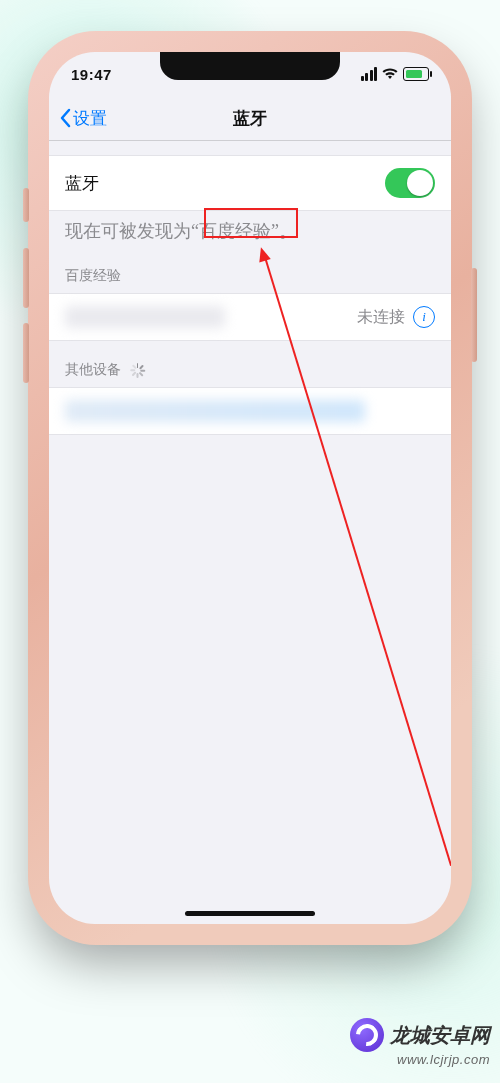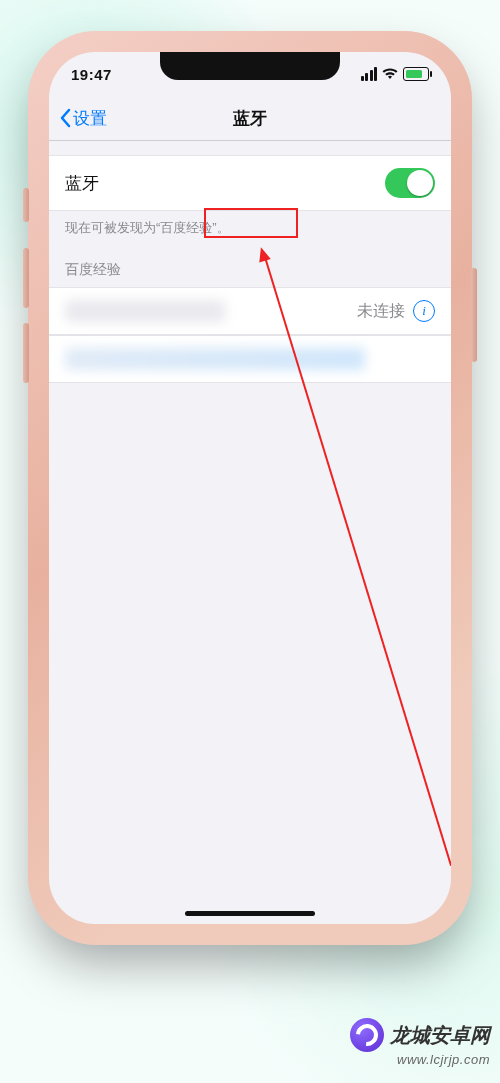--- a/index.html
+++ b/index.html
@@ -168,23 +168,24 @@
   .switch .knob {
     position: absolute;
     right: 2px; top: 2px;
     width: 26px; height: 26px;
     border-radius: 50%;
     background: #fff;
     box-shadow: 0 1px 2px rgba(0,0,0,0.3);
   }
 
   .info-text {
-    font-size: 13px;
+    font-size: 18px;
     color: #8a8a8e;
     padding: 8px 16px 4px;
+    font-family: Liberation Serif, serif;
   }
 
   .section-header {
     font-size: 14px;
     color: #8a8a8e;
     padding: 20px 16px 8px;
     display: flex; align-items: center; gap: 8px;
   }
 
   .device-cell {
@@ -375,20 +376,33 @@
       <div class="section-header">百度经验</div>
 
       <div class="device-cell">
         <div class="device-name blur"></div>
         <div class="device-right">
           <span>未连接</span>
           <span class="info-circle">i</span>
         </div>
       </div>
 
+      <div class="section-header">
+        <span>其他设备</span>
+        <span class="spinner">
+          <span style="transform:rotate(0deg);opacity:1"></span>
+          <span style="transform:rotate(45deg);opacity:.85"></span>
+          <span style="transform:rotate(90deg);opacity:.7"></span>
+          <span style="transform:rotate(135deg);opacity:.55"></span>
+          <span style="transform:rotate(180deg);opacity:.4"></span>
+          <span style="transform:rotate(225deg);opacity:.3"></span>
+          <span style="transform:rotate(270deg);opacity:.25"></span>
+          <span style="transform:rotate(315deg);opacity:.2"></span>
+        </span>
+      </div>
 
       <div class="device-cell">
         <div class="device-name blur2"></div>
       </div>
     </div>
 
     <div class="red-box" style="left:155px; top:156px; width:90px; height:26px;"></div>
     <div class="red-line" style="left:214px; top:202px; width:2px; height:640px; transform:rotate(-17deg);"></div>
     <div class="red-arrow" style="left:208px; top:195px; border-left:6px solid transparent; border-right:6px solid transparent; border-bottom:14px solid #e22; transform:rotate(-17deg);"></div>
 

